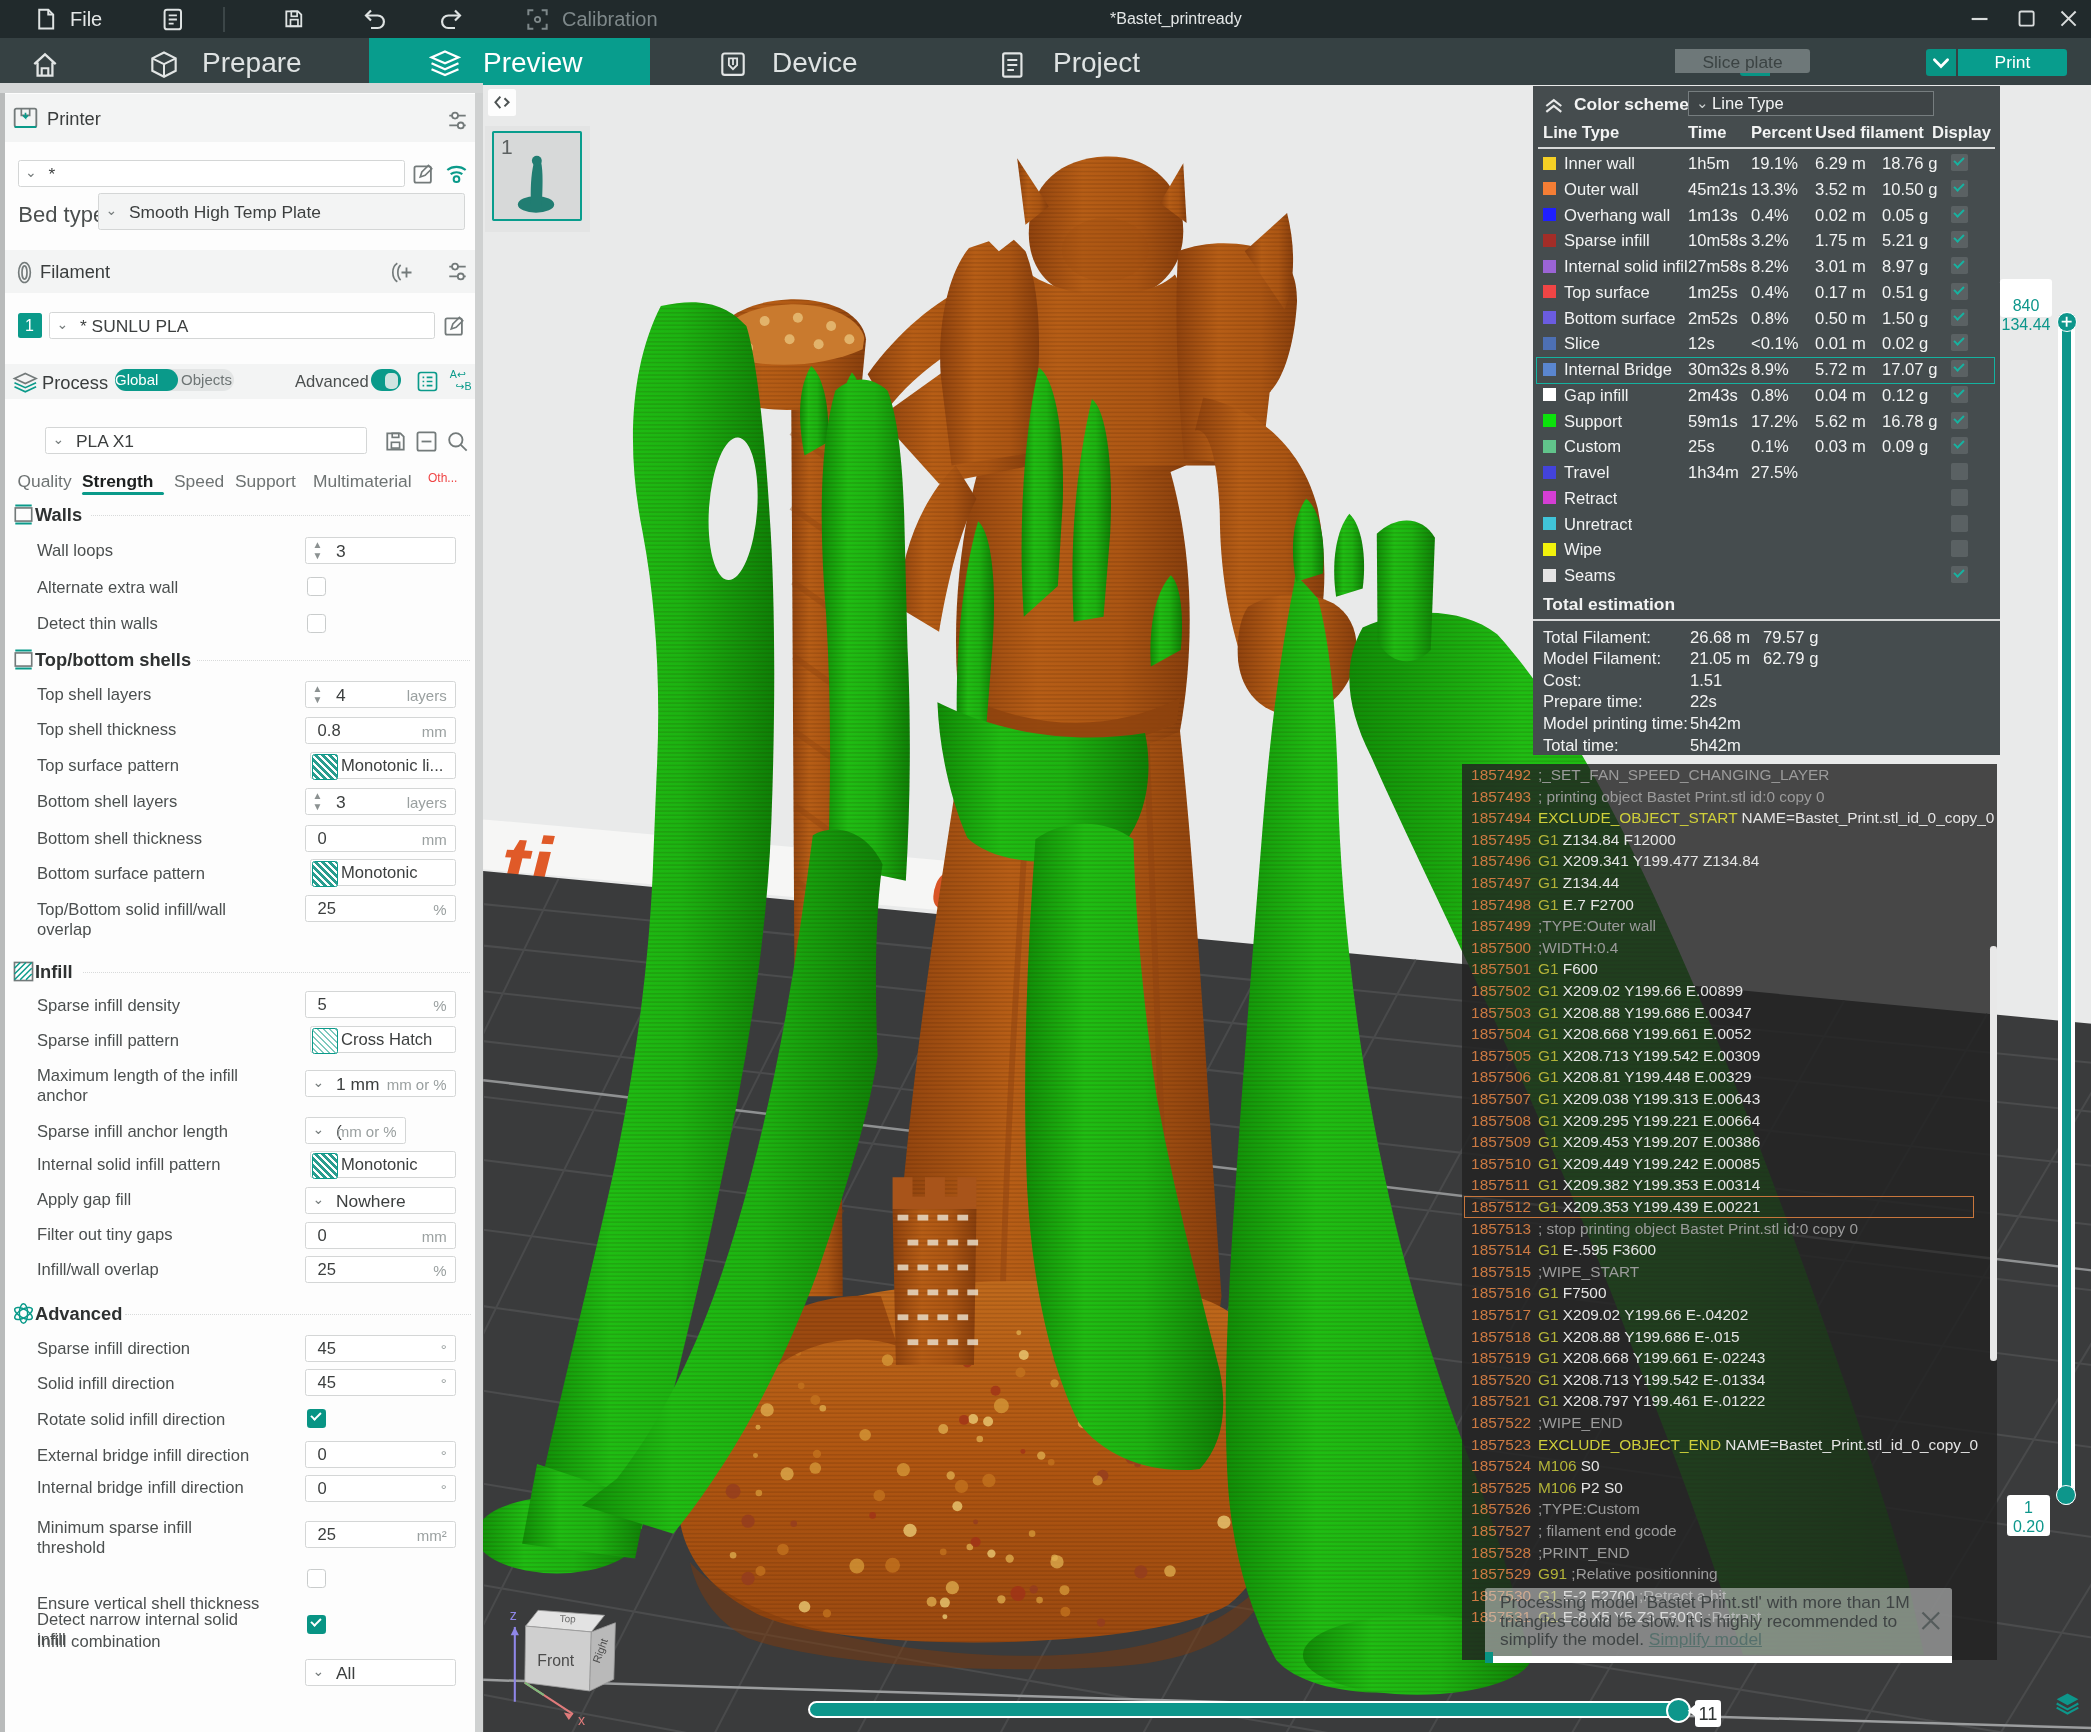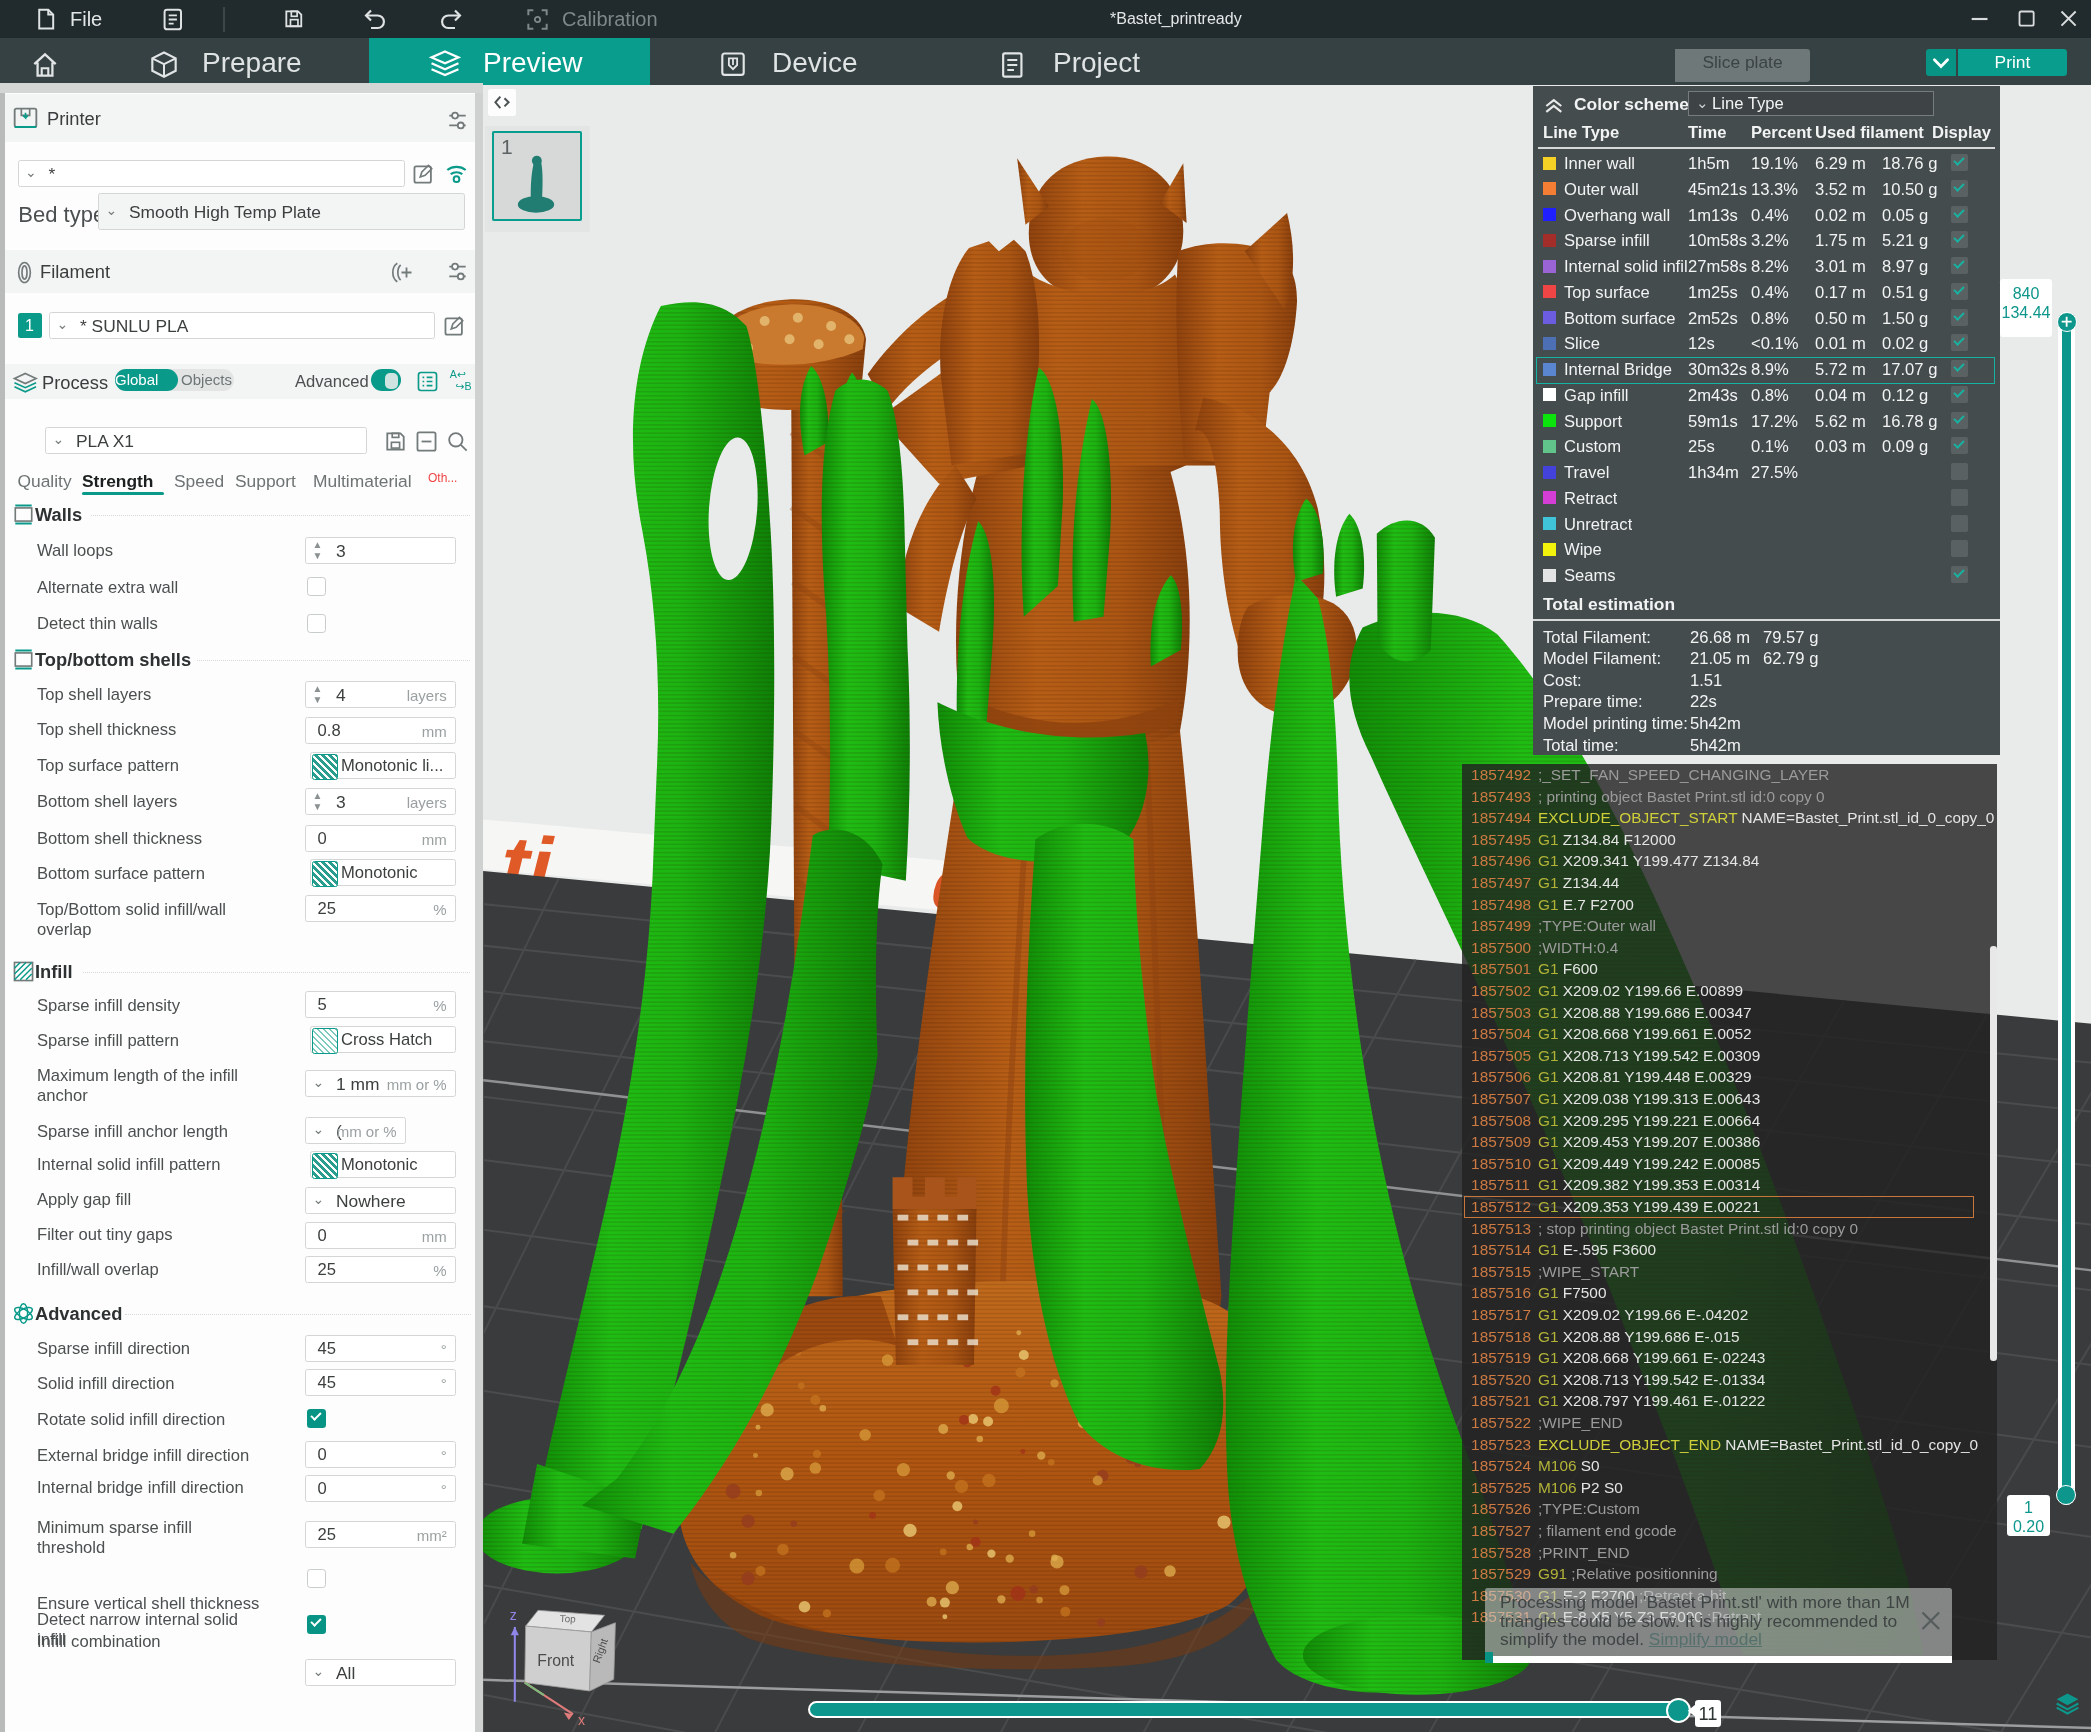--- a/index.html
+++ b/index.html
@@ -390,21 +390,21 @@
 <div class="mtxt tabtxt" style="left:772px;top:47px;font-size:28px">Device</div>
 <svg class="abs" style="left:999px;top:50px" width="26.6" height="30" viewBox="0 0 32 36">
     <rect x="5" y="4" width="22" height="28" rx="2" fill="none" stroke="#e2e5e5" stroke-width="2.6"></rect>
     <path d="M10 12h12M10 18h12M10 24h8" stroke="#e2e5e5" stroke-width="2.4"></path>
   </svg>
 <div class="mtxt tabtxt" style="left:1053px;top:47px;font-size:28px">Project</div>
 <div class="tealbtn" style="left:1740px;top:49px;width:30px;height:27.4px;border-radius:3.3px 0 0 3.3px"></div>
 <svg class="abs" style="left:1740px;top:49px" width="28" height="27.4" viewBox="0 0 34 33">
     <path d="M9 13l8 8 8-8" fill="none" stroke="#fff" stroke-width="3.4" stroke-linecap="round"></path>
   </svg>
-<div class="abs" style="left:1675px;top:49px;width:135px;height:33px;background:#6e7879;border-radius:0 3.3px 3.3px 0;color:#3b4343;font-size:17.4px;text-align:center;line-height:27.4px">Slice plate</div>
+<div class="abs" style="left:1675px;top:49px;width:135px;height:24px;background:#6e7879;border-radius:0 3.3px 3.3px 0;color:#3b4343;font-size:17.4px;text-align:center;line-height:27.4px">Slice plate</div>
 <div class="tealbtn" style="left:1926px;top:49px;width:30px;height:27.4px;border-radius:3.3px 0 0 3.3px"></div>
 <svg class="abs" style="left:1927px;top:49px" width="28" height="27.4" viewBox="0 0 34 33">
     <path d="M9 13l8 8 8-8" fill="none" stroke="#fff" stroke-width="3.4" stroke-linecap="round"></path>
   </svg>
 <div class="abs" style="left:1958px;top:49px;width:109px;height:27.4px;background:#089d8d;border-radius:0 3.3px 3.3px 0;color:#fff;font-size:17.4px;text-align:center;line-height:27.4px">Print</div>
 <div id="sidebar">
     <div class="hdrband" style="top:7.5px;height:48px"></div>
 <div class="hdrband" style="top:164px;height:43px"></div>
 <div class="hdrband" style="top:278px;height:35px"></div>
 <svg class="abs" style="left:7.5px;top:21px" width="25" height="25" viewBox="0 0 30 30">
@@ -974,21 +974,21 @@
 <svg class="abs" style="left:1686px;top:1704px" width="10" height="13.3" viewBox="0 0 12 16">
     <path d="M11 1L2 8l9 7z" fill="#fff"></path>
   </svg>
 <div id="vtrack"></div>
 <div id="vbar"></div>
 <div class="vknob" style="left:2057px;top:312px"></div>
 <svg class="abs" style="left:2060px;top:315px" width="13.3" height="13.3" viewBox="0 0 16 16">
     <path d="M8 2v12M2 8h12" stroke="#fff" stroke-width="2.2"></path>
   </svg>
 <div class="vknob" style="left:2056px;top:1485px"></div>
-<div class="vlab" style="left:2000px;top:279px;width:52px;height:58px;padding-top:5px">840<br>134.44</div>
+<div class="vlab" style="left:2000px;top:279px;width:52px;height:38px;padding-top:17px">840<br>134.44</div>
 <div class="vlab" style="left:2007px;top:1495px;width:43px;height:41px;padding-top:2.5px">1<br>0.20</div>
 <svg class="abs" style="left:498px;top:1602px" width="150" height="133" viewBox="0 0 180 160">
 <path d="M20 120 V30" stroke="#8f86e8" stroke-width="2.5"></path>
 <path d="M20 30 l-5 10 h10 z" fill="#8f86e8"></path>
 <text x="14" y="22" font-size="17" fill="#8f86e8" font-family="Liberation Sans">z</text>
 <path d="M48 10 L128 16 L112 36 L33 29 Z" fill="#e3e3e3" stroke="#9a9a9a"></path>
 <path d="M33 29 L112 36 L110 107 L32 97 Z" fill="#cfcfcf" stroke="#9a9a9a"></path>
 <path d="M112 36 L141 25 L139 93 L110 107 Z" fill="#b9b9b9" stroke="#9a9a9a"></path>
 <text x="47" y="77" font-size="19" fill="#4c4c4c" font-family="Liberation Sans">Front</text>
 <text x="116" y="70" font-size="13" fill="#4c4c4c" font-family="Liberation Sans" transform="rotate(-70 122 68)">Right</text>

